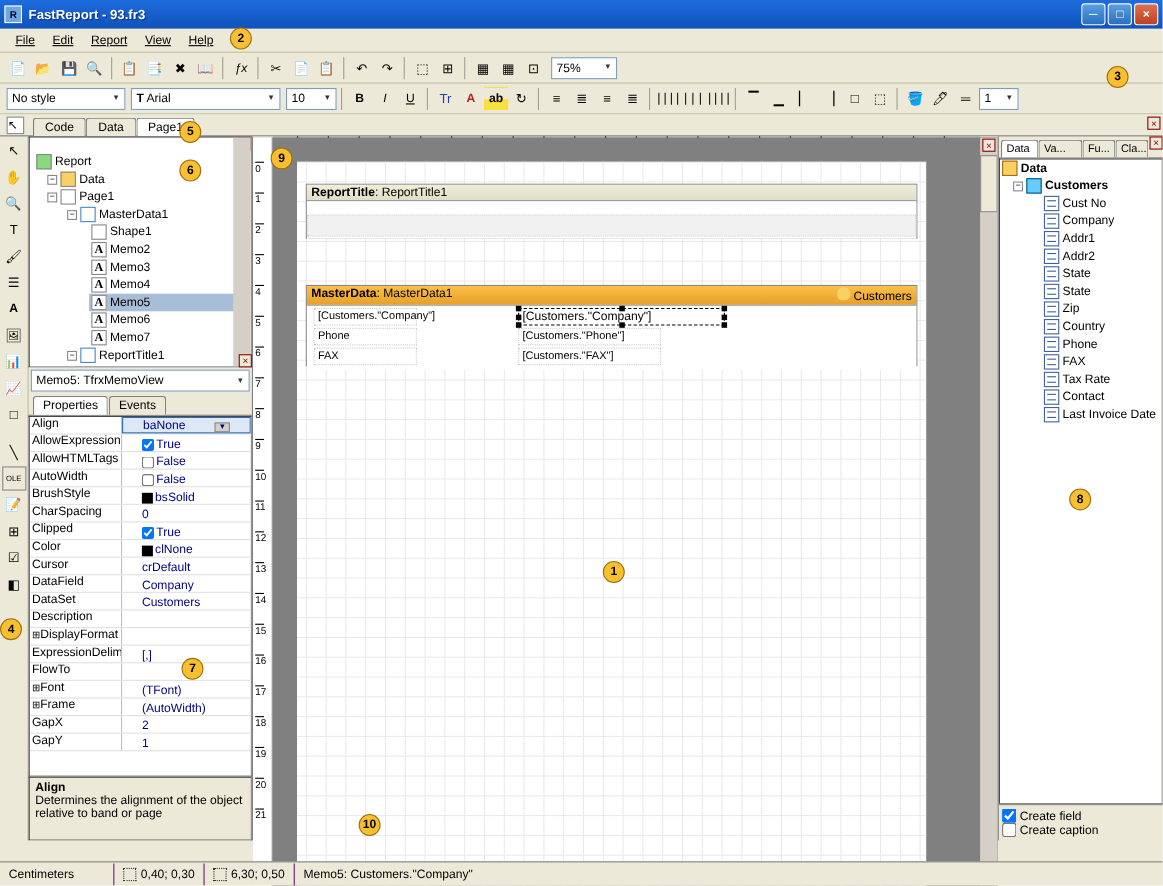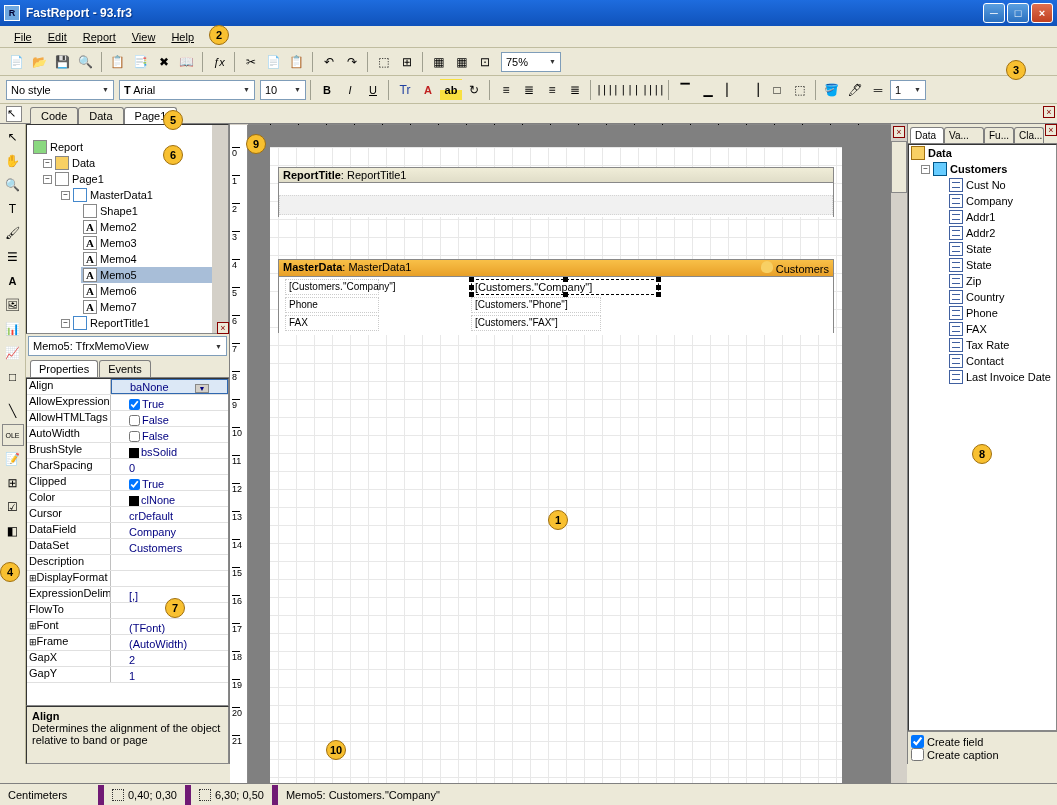--- a/index.html
+++ b/index.html
@@ -101,21 +101,21 @@
     .datatree { flex:1; background:#fff; border:1px inset #888; overflow:auto; }
     .dt-item { padding:1px 2px; display:flex; align-items:center; gap:3px; }
     .dt-icon { width:14px; height:14px; display:inline-block; }
     .dt-icon.fld { background:#fff; border:1px solid #4060A0; }
     .dt-icon.fld::before { content:''; display:block; border-top:1px solid #4060A0; border-bottom:1px solid #4060A0; height:4px; margin:3px 2px; }
     .rp-bottom { padding:3px; border-top:1px solid #888; }
     .rp-bottom label { display:flex; align-items:center; gap:3px; }
 
     
     .statusbar { position:absolute; bottom:0; left:0; right:0; height:22px; background:#ECE9D8; border-top:1px solid #808080; display:flex; align-items:center; font-size:11px; }
-    .sb-pane { padding:0 8px; border-right:6px solid #701a75; height:20px; display:flex; align-items:center; gap:4px; }
+    .sb-pane { padding:0 8px; border-right:1px solid #701a75; height:20px; display:flex; align-items:center; gap:4px; }
     .sb-icon { width:12px; height:12px; border:1px dotted #333; }
 
     
     .callout { position:absolute; z-index:999; width:20px; height:20px; border-radius:50%; background:#F8C030; border:1px solid #A07010; display:flex; align-items:center; justify-content:center; font-weight:bold; font-size:11px; }
 
     
     .x-corn { position:absolute; width:12px; height:12px; background:#ECE9D8; border:1px solid #800; color:#800; font-size:9px; line-height:10px; text-align:center; cursor:pointer; }
   </style>
 </head>
 <body>

